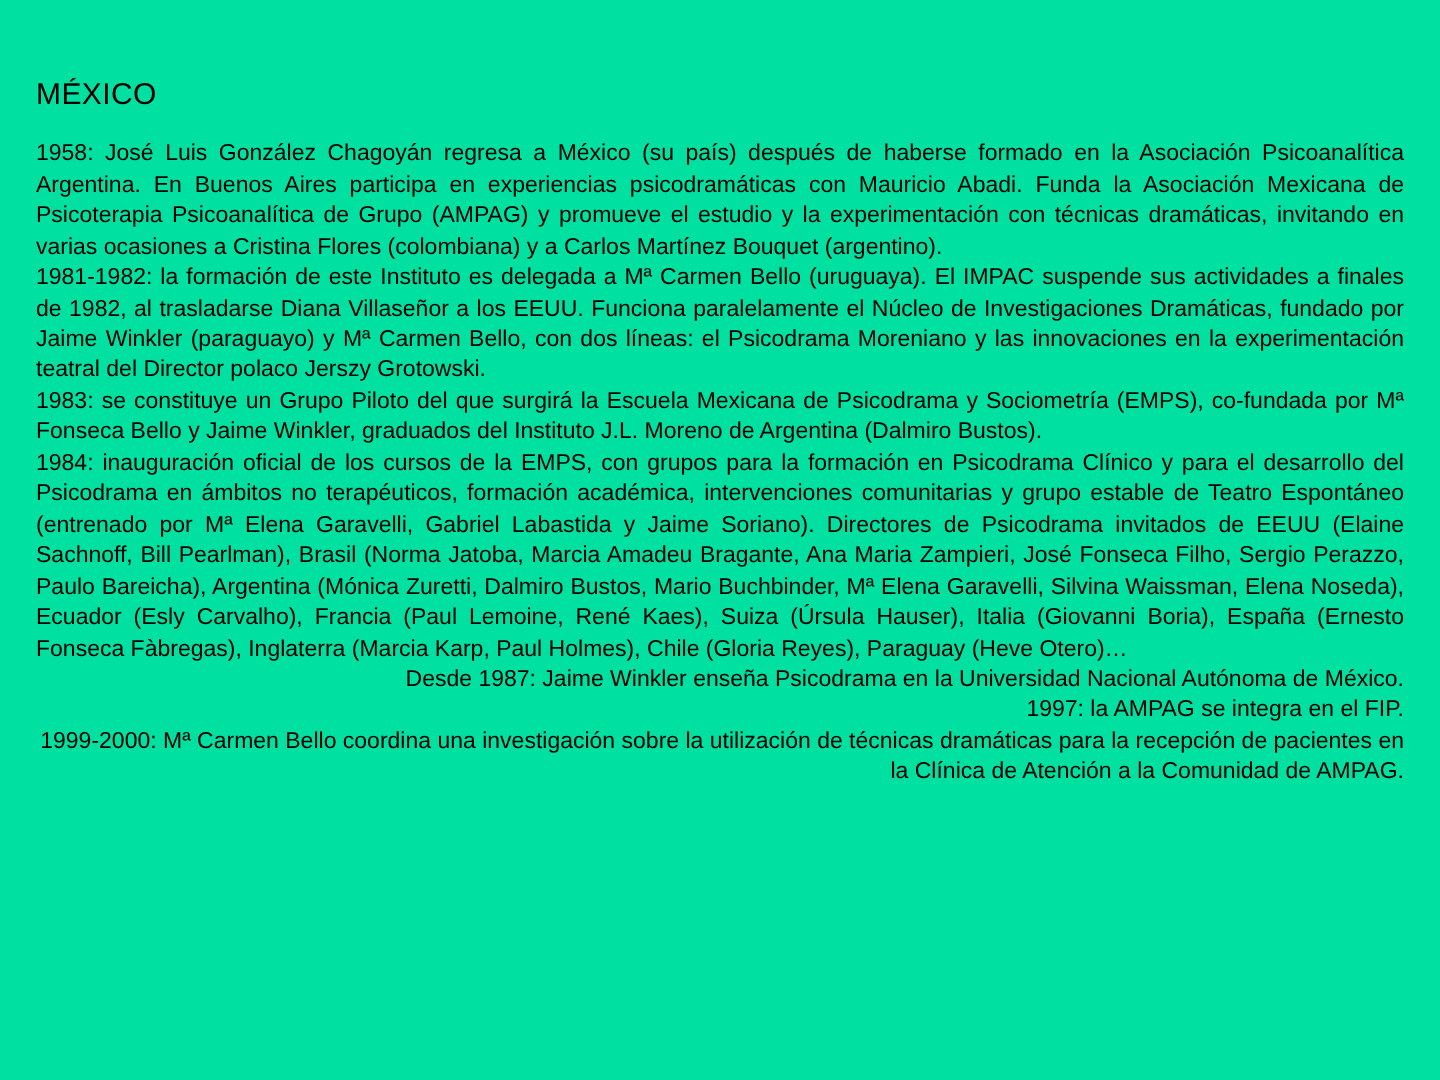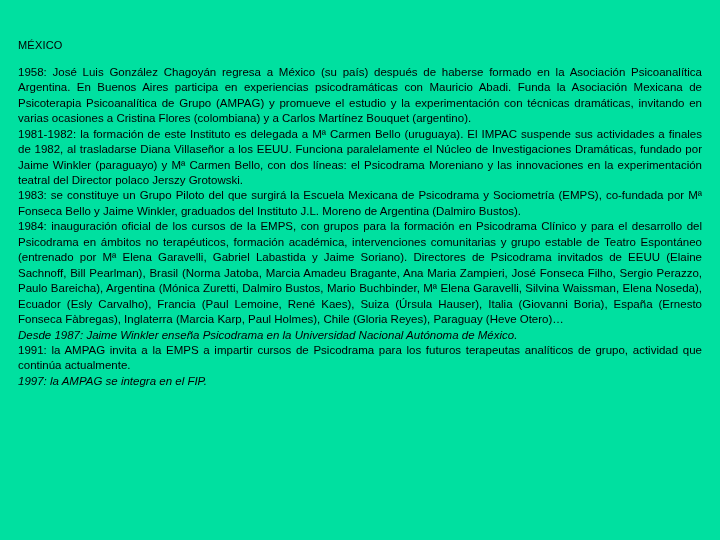--- a/index.html
+++ b/index.html
@@ -15,51 +15,50 @@
   }
   .slide {
     width: 720px;
     height: 540px;
     background: #00e0a0;
     box-sizing: border-box;
     padding: 38px 16px 10px 16px;
     position: relative;
   }
   .title {
-    font-size: 11px;
+    font-size: 15px;
     color: #000000;
     line-height: 1.35;
     margin: 0 0 12px 2px;
     letter-spacing: 0.2px;
   }
   .body-block {
     font-size: 11.5px;
     color: #000000;
     line-height: 1.345;
     text-align: justify;
     margin: 0 2px;
   }
   .para {
     margin: 0;
     padding: 0;
     text-align: justify;
     text-justify: inter-word;
   }
   .para.last-left {
-    text-align: left;
-    font-style: italic;
+    text-align: right;
   }
 </style>
 </head>
 <body>
 
 <div class="slide">
   <div class="title">MÉXICO</div>
   <div class="body-block">
     <p class="para">1958: José Luis González Chagoyán regresa a México (su país) después de haberse formado en la Asociación Psicoanalítica Argentina. En Buenos Aires participa en experiencias psicodramáticas con Mauricio Abadi. Funda la Asociación Mexicana de Psicoterapia Psicoanalítica de Grupo (AMPAG) y promueve el estudio y la experimentación con técnicas dramáticas, invitando en varias ocasiones a Cristina Flores (colombiana) y a Carlos Martínez Bouquet (argentino).</p>
     <p class="para">1981-1982: la formación de este Instituto es delegada a Mª Carmen Bello (uruguaya). El IMPAC suspende sus actividades a finales de 1982, al trasladarse Diana Villaseñor a los EEUU. Funciona paralelamente el Núcleo de Investigaciones Dramáticas, fundado por Jaime Winkler (paraguayo) y Mª Carmen Bello, con dos líneas: el Psicodrama Moreniano y las innovaciones en la experimentación teatral del Director polaco Jerszy Grotowski.</p>
     <p class="para">1983: se constituye un Grupo Piloto del que surgirá la Escuela Mexicana de Psicodrama y Sociometría (EMPS), co-fundada por Mª Fonseca Bello y Jaime Winkler, graduados del Instituto J.L. Moreno de Argentina (Dalmiro Bustos).</p>
     <p class="para">1984: inauguración oficial de los cursos de la EMPS, con grupos para la formación en Psicodrama Clínico y para el desarrollo del Psicodrama en ámbitos no terapéuticos, formación académica, intervenciones comunitarias y grupo estable de Teatro Espontáneo (entrenado por Mª Elena Garavelli, Gabriel Labastida y Jaime Soriano). Directores de Psicodrama invitados de EEUU (Elaine Sachnoff, Bill Pearlman), Brasil (Norma Jatoba, Marcia Amadeu Bragante, Ana Maria Zampieri, José Fonseca Filho, Sergio Perazzo, Paulo Bareicha), Argentina (Mónica Zuretti, Dalmiro Bustos, Mario Buchbinder, Mª Elena Garavelli, Silvina Waissman, Elena Noseda), Ecuador (Esly Carvalho), Francia (Paul Lemoine, René Kaes), Suiza (Úrsula Hauser), Italia (Giovanni Boria), España (Ernesto Fonseca Fàbregas), Inglaterra (Marcia Karp, Paul Holmes), Chile (Gloria Reyes), Paraguay (Heve Otero)…</p>
     <p class="para last-left">Desde 1987: Jaime Winkler enseña Psicodrama en la Universidad Nacional Autónoma de México.</p>
-    <p class="para">1991: la AMPAG invita a la EMPS a impartir cursos de Psicodrama para los futuros terapeutas analíticos de grupo, actividad que continúa actualmente.</p>
     <p class="para last-left">1997: la AMPAG se integra en el FIP.</p>
+    <p class="para last-left">1999-2000: Mª Carmen Bello coordina una investigación sobre la utilización de técnicas dramáticas para la recepción de pacientes en la Clínica de Atención a la Comunidad de AMPAG.</p>
   </div>
 </div>
 
 </body></html>

